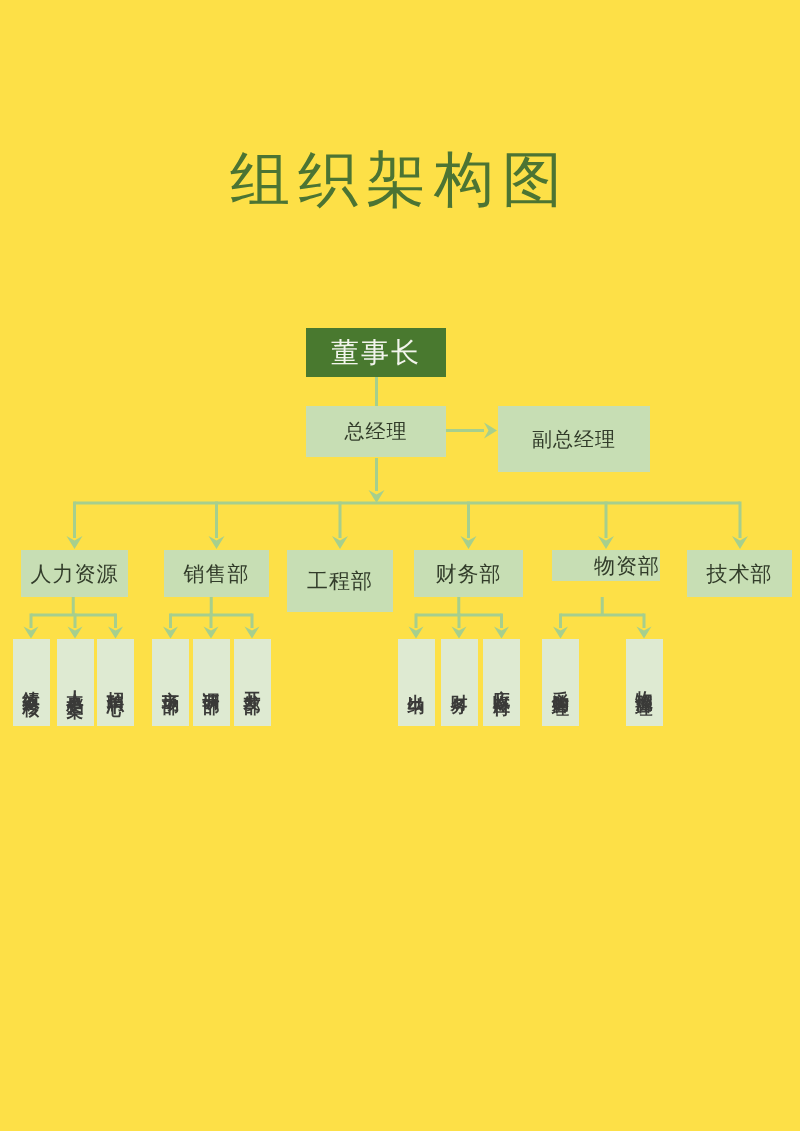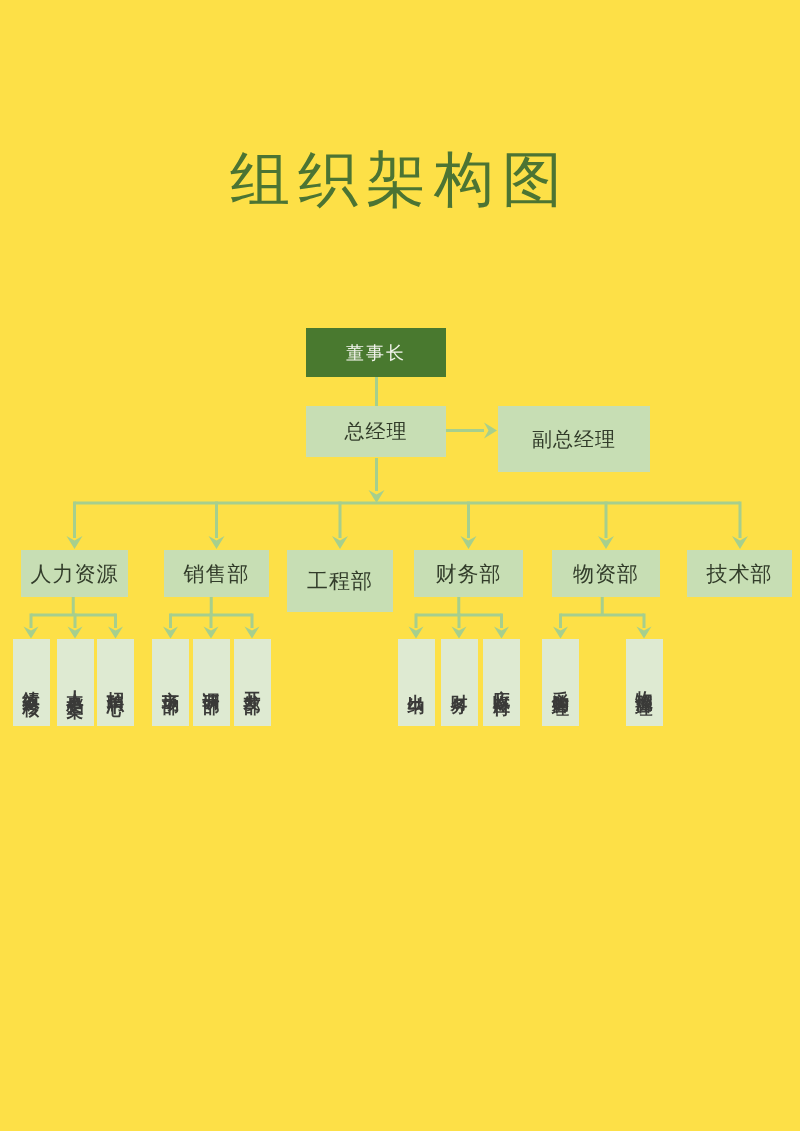--- a/index.html
+++ b/index.html
@@ -36,21 +36,21 @@
     position: absolute;
     display: flex;
     align-items: center;
     justify-content: center;
     box-sizing: border-box;
     white-space: nowrap;
   }
   .node-dark {
     background: #49792f;
     color: #f2f4ec;
-    font-size: 18px;
+    font-size: 28px;
     letter-spacing: 2px;
   }
   .node-light {
     background: #c7deb4;
     color: #323c2a;
     letter-spacing: 1px;
   }
   .node-mgr   { font-size: 20px; }
   .node-dept  { font-size: 21px; }
   .node-sub {
@@ -168,21 +168,21 @@
   </div>
   <div class="node node-light node-dept" style="left:164px; top:550px; width:105px; height:47px;">
     <span>销售部</span>
   </div>
   <div class="node node-light node-dept" style="left:287px; top:550px; width:106px; height:62px;">
     <span>工程部</span>
   </div>
   <div class="node node-light node-dept" style="left:414px; top:550px; width:109px; height:47px;">
     <span>财务部</span>
   </div>
-  <div class="node node-light node-dept" style="left:552px; top:550px; width:108px; height:47px;">
+  <div class="node node-light node-dept" style="left:552px; top:550px; width:108px; height:31px;justify-content:flex-end;">
     <span>物资部</span>
   </div>
   <div class="node node-light node-dept" style="left:687px; top:550px; width:105px; height:47px;">
     <span>技术部</span>
   </div>
 
   <div class="node node-sub" style="left:12.5px; top:639px; width:37px; height:87px;">
     <span class="sub-label">绩效考核</span>
   </div>
   <div class="node node-sub" style="left:56.5px; top:639px; width:37px; height:87px;">

